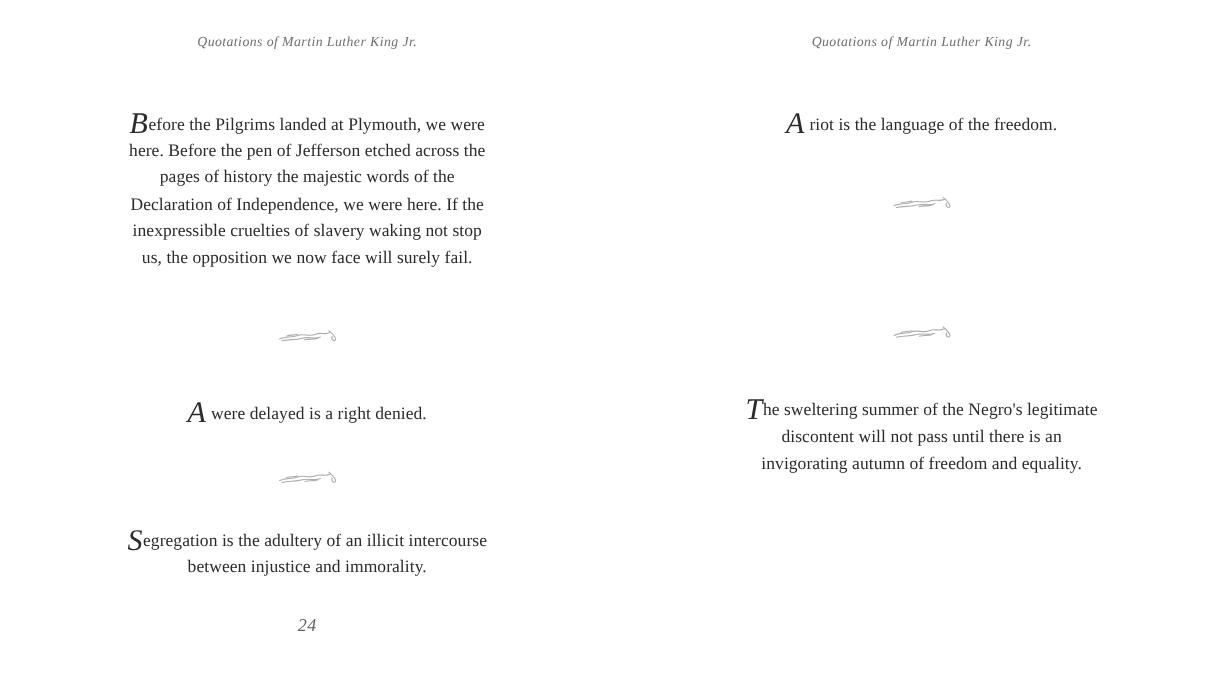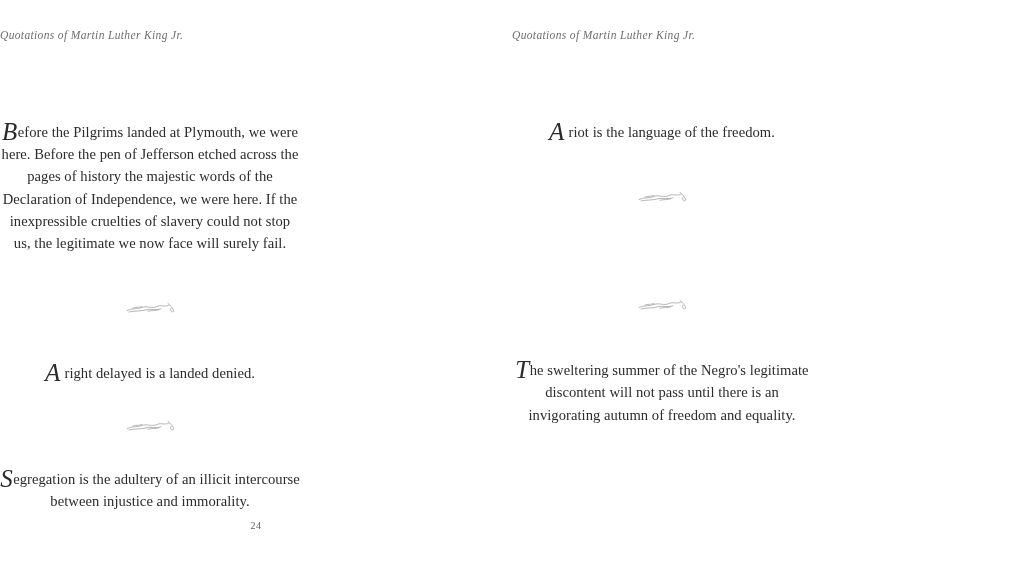--- a/index.html
+++ b/index.html
@@ -23,21 +23,21 @@
     background: #ffffff;
   }
 
   .page {
     width: 512px;
     height: 576px;
     position: relative;
     box-sizing: border-box;
     display: flex;
     flex-direction: column;
-    gap: 28px;
+    align-items: center;
   }
 
   .running-head {
     margin-top: 29px;
     font-family: "Liberation Serif", "DejaVu Serif", serif;
     font-style: italic;
     font-size: 11.5px;
     letter-spacing: 0.35px;
     color: #6e6e73;
     white-space: nowrap;
@@ -90,25 +90,26 @@
     display: block;
     opacity: 0.62;
   }
 
   .folio {
     position: absolute;
     bottom: 45px;
     left: 0;
     width: 512px;
     text-align: center;
-    font-size: 10px;
+    font-size: 15px;
     color: #5f5f64;
     font-family: "Liberation Serif", "DejaVu Serif", serif;
     letter-spacing: 0.4px;
     user-select: none;
+    font-style: italic;
   }
 
   
   .sp-top-left   { height: 52px; }
   .sp-top-right  { height: 52px; }
   .gap-lg { height: 46px; }
   .gap-md { height: 34px; }
 </style>
 </head>
 <body>
@@ -117,41 +118,41 @@
 
   <div class="page">
 
     <div class="running-head">Quotations of Martin Luther King Jr.</div>
 
     <div class="page-body">
 
       <div class="sp-top-left"></div>
 
       <div class="quote-block">
-        <span class="dropcap">B</span><span class="quote-text">efore the Pilgrims landed at Plymouth, we were here. Before the pen of Jefferson etched across the pages of history the majestic words of the Declaration of Independence, we were here. If the inexpressible cruelties of slavery could not stop us, the legitimate we now face will surely fail.</span>
-      </div>
-
-      <div class="gap-lg"></div>
-
-      <div class="ornament">
-        <svg width="52" height="16" viewBox="0 0 52 16" aria-hidden="true">
-          <g fill="none" stroke="#7a7a80" stroke-width="0.9" stroke-linecap="round">
-            <path d="M3 10.5 C8 8, 13 9.5, 18 7.5 C23 5.5, 28 9, 33 6.5 C37 4.5, 41 7.5, 45 5"></path>
-            <path d="M5 12 C11 10.5, 16 11.5, 22 9.8 C27 8.3, 32 11, 37 8.8"></path>
-            <path d="M44 3.5 C46.5 5.5, 48.5 7.5, 49.5 10 C50 11.3, 49 12.4, 47.6 11.6 C46.6 11, 46.2 9.6, 46.8 8.4"></path>
-            <path d="M9 8 C12 7, 15 7.6, 18 6.6"></path>
-            <path d="M24 11.2 C28 10.2, 31 11, 35 9.8"></path>
-          </g>
-        </svg>
-      </div>
-
-      <div class="gap-lg"></div>
-
-      <div class="quote-block">
-        <span class="dropcap">A</span><span class="quote-text"> right delayed is a landed denied.</span>
+        <span class="dropcap">B</span><span class="quote-text">efore the Pilgrims landed at Plymouth, we were here. Before the pen of Jefferson etched across the pages of history the majestic words of the Declaration of Independence, we were here. If the inexpressible cruelties of slavery waking not stop us, the opposition we now face will surely fail.</span>
+      </div>
+
+      <div class="gap-lg"></div>
+
+      <div class="ornament">
+        <svg width="52" height="16" viewBox="0 0 52 16" aria-hidden="true">
+          <g fill="none" stroke="#7a7a80" stroke-width="0.9" stroke-linecap="round">
+            <path d="M3 10.5 C8 8, 13 9.5, 18 7.5 C23 5.5, 28 9, 33 6.5 C37 4.5, 41 7.5, 45 5"></path>
+            <path d="M5 12 C11 10.5, 16 11.5, 22 9.8 C27 8.3, 32 11, 37 8.8"></path>
+            <path d="M44 3.5 C46.5 5.5, 48.5 7.5, 49.5 10 C50 11.3, 49 12.4, 47.6 11.6 C46.6 11, 46.2 9.6, 46.8 8.4"></path>
+            <path d="M9 8 C12 7, 15 7.6, 18 6.6"></path>
+            <path d="M24 11.2 C28 10.2, 31 11, 35 9.8"></path>
+          </g>
+        </svg>
+      </div>
+
+      <div class="gap-lg"></div>
+
+      <div class="quote-block">
+        <span class="dropcap">A</span><span class="quote-text"> were delayed is a right denied.</span>
       </div>
 
       <div class="gap-md"></div>
 
       <div class="ornament">
         <svg width="52" height="16" viewBox="0 0 52 16" aria-hidden="true">
           <g fill="none" stroke="#7a7a80" stroke-width="0.9" stroke-linecap="round">
             <path d="M3 10.5 C8 8, 13 9.5, 18 7.5 C23 5.5, 28 9, 33 6.5 C37 4.5, 41 7.5, 45 5"></path>
             <path d="M5 12 C11 10.5, 16 11.5, 22 9.8 C27 8.3, 32 11, 37 8.8"></path>
             <path d="M44 3.5 C46.5 5.5, 48.5 7.5, 49.5 10 C50 11.3, 49 12.4, 47.6 11.6 C46.6 11, 46.2 9.6, 46.8 8.4"></path>

